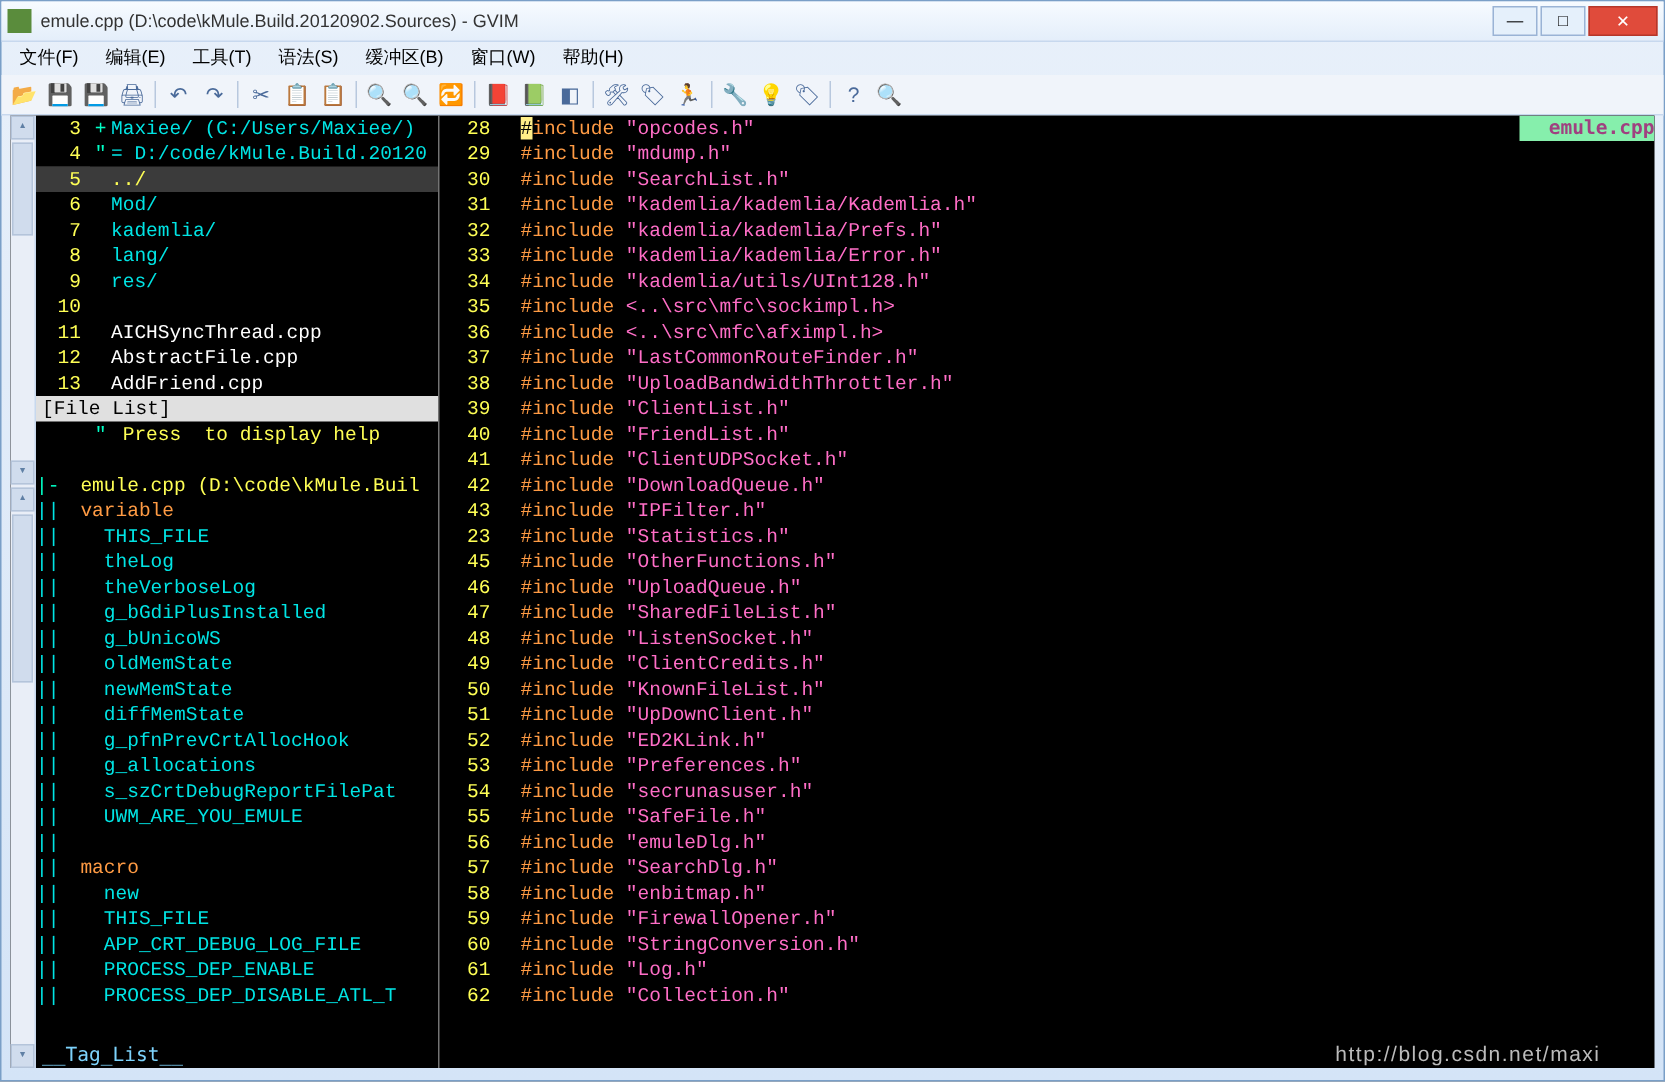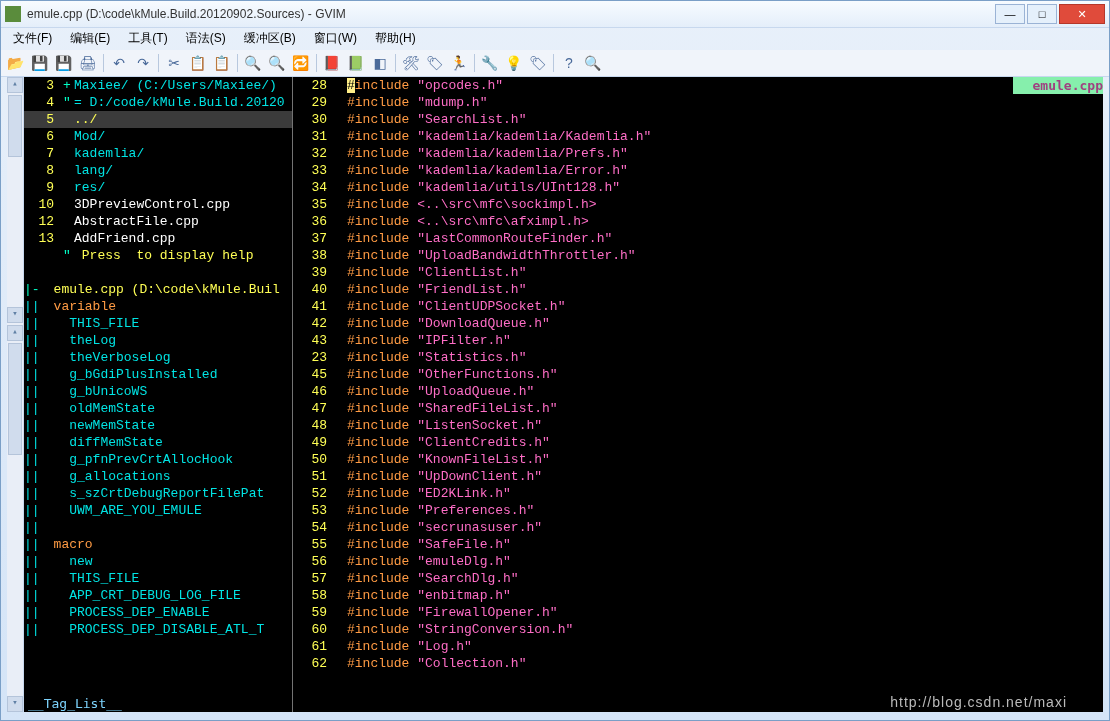--- a/index.html
+++ b/index.html
@@ -105,23 +105,25 @@
 
     <div class="left-pane">
       <div class="code-area" id="left-code">
           <div class="row"><span class="ln">3</span><span class="fold">+</span><span class="txt c-cyan">Maxiee/ (C:/Users/Maxiee/)</span></div>
           <div class="row"><span class="ln">4</span><span class="fold">"</span><span class="txt c-cyan">= D:/code/kMule.Build.20120</span></div>
           <div class="row sel-line"><span class="ln">5</span><span class="fold"></span><span class="txt c-yellow">../</span></div>
           <div class="row"><span class="ln">6</span><span class="fold"></span><span class="txt c-cyan">Mod/</span></div>
           <div class="row"><span class="ln">7</span><span class="fold"></span><span class="txt c-cyan">kademlia/</span></div>
           <div class="row"><span class="ln">8</span><span class="fold"></span><span class="txt c-cyan">lang/</span></div>
           <div class="row"><span class="ln">9</span><span class="fold"></span><span class="txt c-cyan">res/</span></div>
-          <div class="row"><span class="ln">10</span><span class="fold"></span><span class="txt c-white">3DPreviewControl.cpp</span></div>
+          <div class="row"><span class="ln">10</span><span class="fold"></span></div>
+          <div class="row"><span class="ln">11</span><span class="fold"></span><span class="txt c-white">AICHSyncThread.cpp</span></div>
           <div class="row"><span class="ln">12</span><span class="fold"></span><span class="txt c-white">AbstractFile.cpp</span></div>
           <div class="row"><span class="ln">13</span><span class="fold"></span><span class="txt c-white">AddFriend.cpp</span></div>
+          <div class="section-hdr">[File List]</div>
           <div class="row"><span class="ln"></span><span class="fold">"</span><span class="txt c-yellow"> Press <f1> to display help</f1></span></div>
           <div class="row"><span class="ln"></span><span class="fold"></span><span class="txt"> </span></div>
           <div class="row"><span class="fold">|-</span><span class="txt c-yellow">  emule.cpp (D:\code\kMule.Buil</span></div>
           <div class="row"><span class="fold c-cyan">||</span><span class="txt c-orange">  variable</span></div>
           <div class="row"><span class="fold c-cyan">||</span><span class="txt c-cyan">    THIS_FILE</span></div>
           <div class="row"><span class="fold c-cyan">||</span><span class="txt c-cyan">    theLog</span></div>
           <div class="row"><span class="fold c-cyan">||</span><span class="txt c-cyan">    theVerboseLog</span></div>
           <div class="row"><span class="fold c-cyan">||</span><span class="txt c-cyan">    g_bGdiPlusInstalled</span></div>
           <div class="row"><span class="fold c-cyan">||</span><span class="txt c-cyan">    g_bUnicoWS</span></div>
           <div class="row"><span class="fold c-cyan">||</span><span class="txt c-cyan">    oldMemState</span></div>

